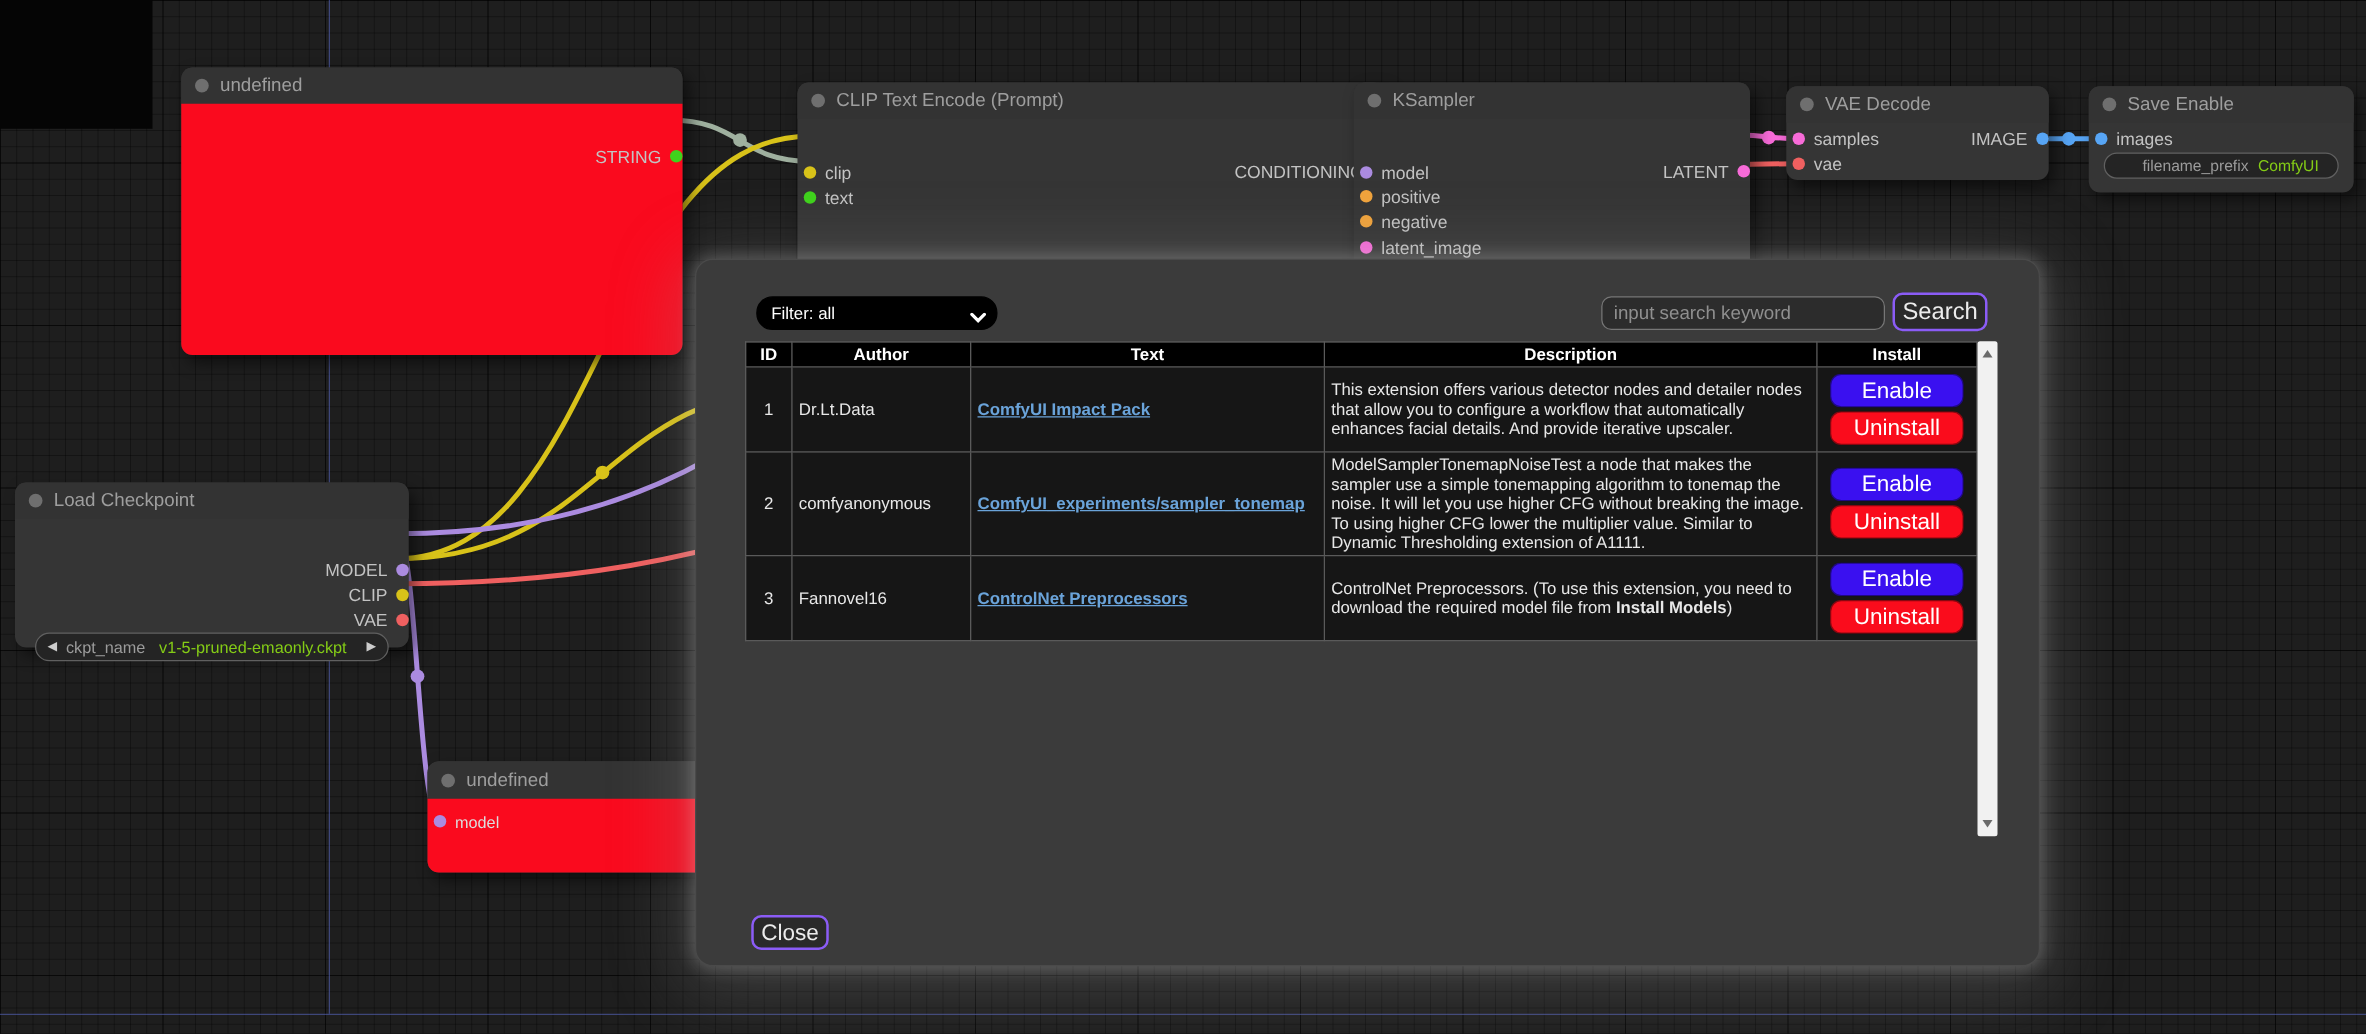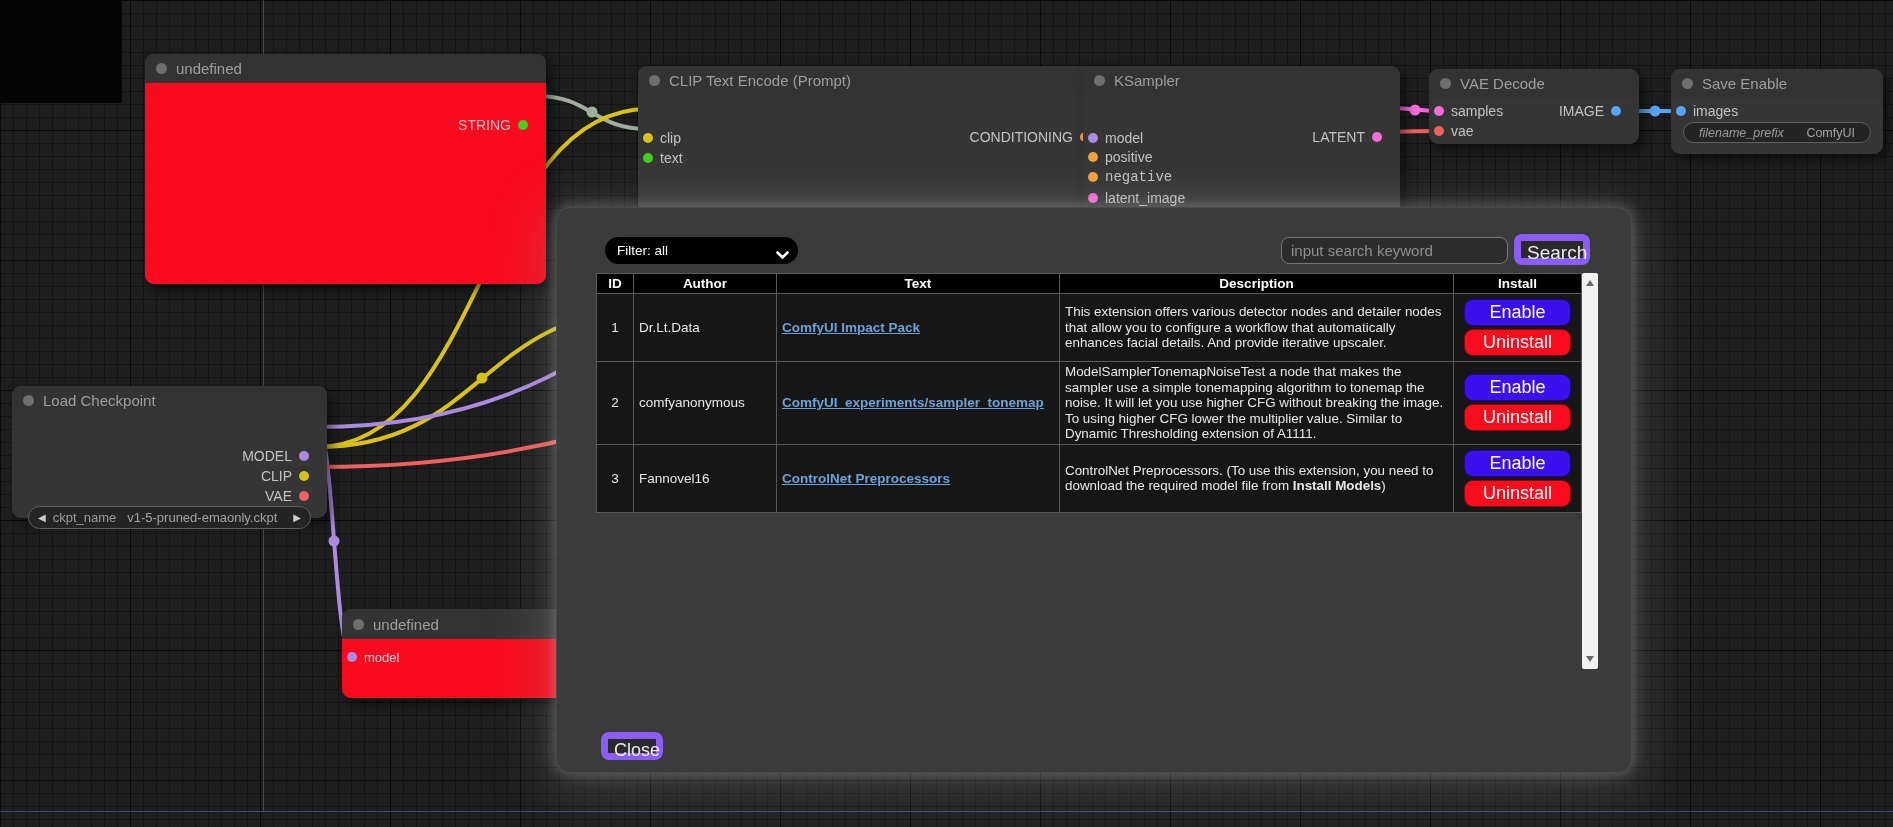--- a/index.html
+++ b/index.html
@@ -21,52 +21,52 @@
   
   .node{position:absolute;z-index:3;border-radius:9px;background:#353535;
     box-shadow:5px 6px 12px rgba(0,0,0,.5);color:#c0c0c0;}
   .node-title{height:29px;background:#333333;border-radius:9px 9px 0 0;display:flex;align-items:center;
     gap:9px;padding-left:11px;font-size:15px;color:#9e9e9e;box-sizing:border-box;}
   .title-dot{width:11px;height:11px;border-radius:50%;background:#6f6f6f;flex:0 0 auto;}
   .node-body{position:relative;border-radius:0 0 9px 9px;}
   .error-body{background:var(--c-error_node);}
   .slot{position:absolute;display:flex;align-items:center;gap:7px;height:18px;font-size:14px;color:#c3c3c3;white-space:nowrap;}
   .slot-in{left:5px;}
-  .slot-out{right:18px;}
+  .slot-out{right:0;}
   .dot{width:10px;height:10px;border-radius:50%;flex:0 0 auto;}
   .dot-string{background:var(--c-slot_string);}
   .dot-clip{background:var(--c-slot_clip);}
   .dot-cond{background:var(--c-slot_conditioning);}
   .dot-model{background:var(--c-slot_model);}
   .dot-latent{background:var(--c-slot_latent);}
   .dot-vae{background:var(--c-slot_vae);}
   .dot-image{background:var(--c-slot_image);}
   .widget{position:absolute;display:flex;align-items:center;background:#242424;border:1px solid #606060;
     border-radius:13px;font-size:13px;color:#999;padding:0 9px;box-sizing:border-box;}
   .w-arrow{color:#cccccc;font-size:10px;line-height:1;}
   .w-label{margin-left:7px;color:#9b9b9b;}
-  .w-value{margin-left:auto;color:#a3a3a3;text-align:center;}
+  .w-value{margin-left:auto;color:#84cc16;text-align:center;}
   .v-seed{margin-right:34px;}
   .v-ckpt{margin-right:16px;}
   .widget-plain{justify-content:space-between;font-size:12.5px;padding:0 15px;}
 
   
   .modal{position:absolute;left:556px;top:207px;width:1076px;height:566px;background:#3b3b3b;
     border:1px solid #4a4a4a;border-radius:14px;z-index:10;box-sizing:border-box;
     box-shadow:0 0 14px 2px rgba(255,255,255,.22), 0 10px 55px 14px rgba(150,150,150,.25);}
   .filter-wrap{position:absolute;left:48px;top:29px;width:193px;height:27px;}
   .filter-wrap select{appearance:none;-webkit-appearance:none;width:100%;height:100%;background:#000;
     color:#fff;border:1px solid #000;border-radius:13px;padding:0 28px 0 11px;font-size:13.5px;
     font-family:"Liberation Sans",sans-serif;}
   .chev{position:absolute;right:9px;top:9px;pointer-events:none;}
   .search-input{position:absolute;left:724px;top:29px;width:227px;height:27px;background:#2c2c2c;
     border:1px solid #767676;border-radius:8px;color:#dddddd;font-size:15px;padding:0 9px;
     box-sizing:border-box;font-family:"Liberation Sans",sans-serif;}
   .search-input::placeholder{color:#8f8f8f;}
-  .btn-plain{background:#2a2a2a;border:7px solid #8b5cf6;border-radius:8px;color:#ececec;
+  .btn-plain{background:#2a2a2a;border:2px solid #8b5cf6;border-radius:8px;color:#ececec;
     font-family:"Liberation Sans",sans-serif;}
   .search-btn{position:absolute;left:957px;top:26px;width:76px;height:31px;font-size:19px;}
   .close-btn{position:absolute;left:44px;top:524px;width:62px;height:28px;font-size:18px;text-align:right;}
   .table-wrap{position:absolute;left:39px;top:65px;width:1002px;height:396px;}
   table.ext{border-collapse:collapse;table-layout:fixed;width:985px;font-size:13.5px;}
   table.ext th{background:#000;color:#fff;font-weight:bold;border:1px solid #5a5a5a;height:19px;padding:0;}
   table.ext td{background:#161616;color:#e8e8e8;border:1px solid #5a5a5a;padding:2px 5px;vertical-align:middle;}
   td.c-id{text-align:center;}
   td.c-desc{vertical-align:top;line-height:15.5px;padding:1px 4px;font-size:13.4px;}
   td.c-install{text-align:center;padding:4px 0;}
@@ -150,21 +150,21 @@
     </div>
     <div class="node-body" style="height:121px;">
       <div class="slot slot-in" style="top:34px;">
         <span class="dot dot-model"></span>
         <span>model</span>
       </div>
       <div class="slot slot-in" style="top:53px;">
         <span class="dot dot-cond"></span>
         <span>positive</span>
       </div>
-      <div class="slot slot-in" style="top:73px;font-family:Liberation Mono, monospace;">
+      <div class="slot slot-in" style="top:73px;">
         <span class="dot dot-cond"></span>
         <span>negative</span>
       </div>
       <div class="slot slot-in" style="top:94px;">
         <span class="dot dot-latent"></span>
         <span>latent_image</span>
       </div>
       <div class="slot slot-out" style="top:33px;">
         <span>LATENT</span>
         <span class="dot dot-latent"></span>
@@ -203,21 +203,21 @@
     <div class="node-title">
       <span class="title-dot"></span>
       <span>Save Enable</span>
     </div>
     <div class="node-body" style="height:56px;">
       <div class="slot slot-in" style="top:4px;">
         <span class="dot dot-image"></span>
         <span>images</span>
       </div>
       <div class="widget widget-plain" style="left:12px;top:24px;width:188px;height:21px;">
-        <span class="w-label" style="margin-left:0;font-style:italic;">filename_prefix</span>
+        <span class="w-label" style="margin-left:15px;">filename_prefix</span>
         <span class="w-value" style="margin-left:0;">ComfyUI</span>
       </div>
     </div>
   </div>
 
   <div class="node" style="left:12px;top:386px;width:315px;height:132px;">
     <div class="node-title">
       <span class="title-dot"></span>
       <span>Load Checkpoint</span>
     </div>

